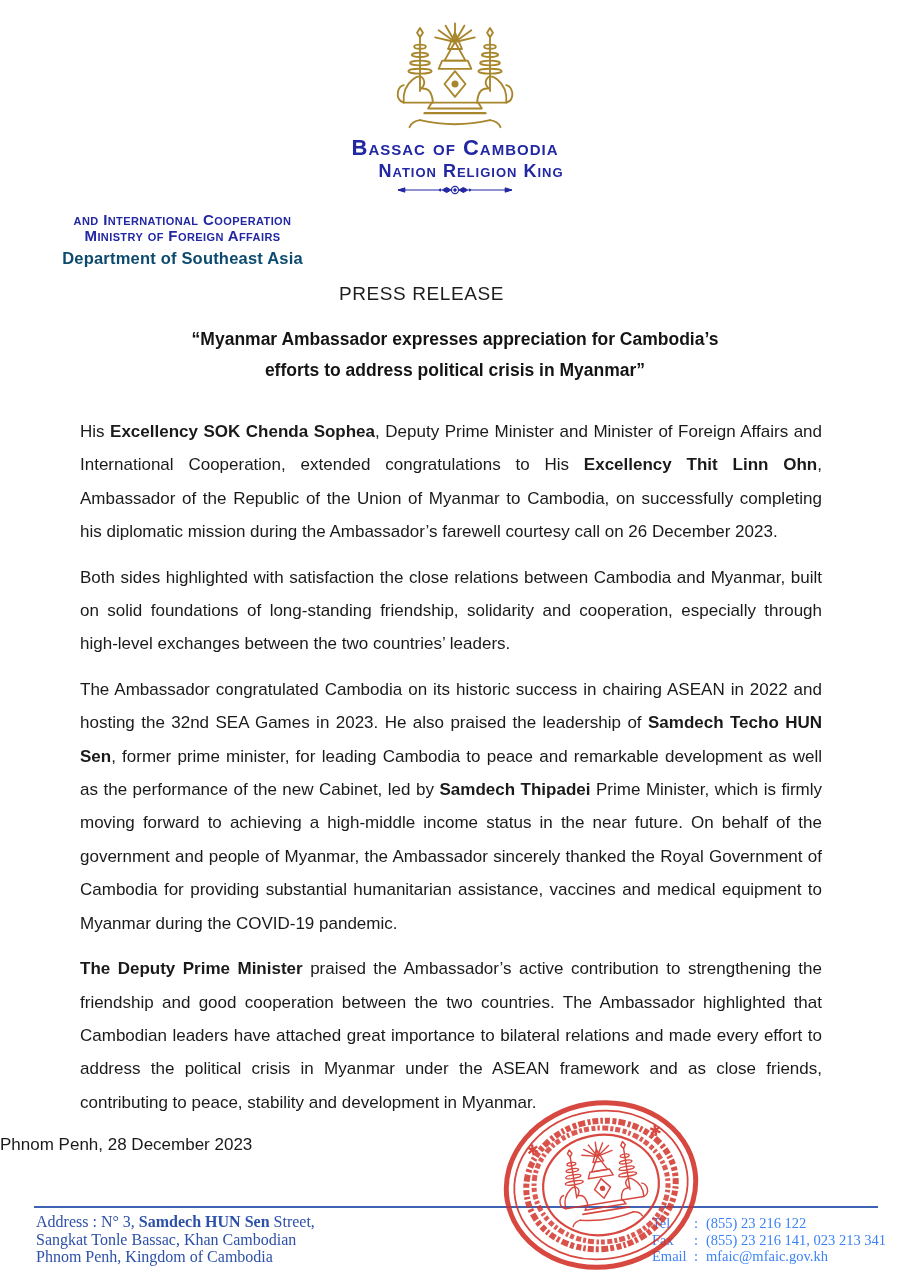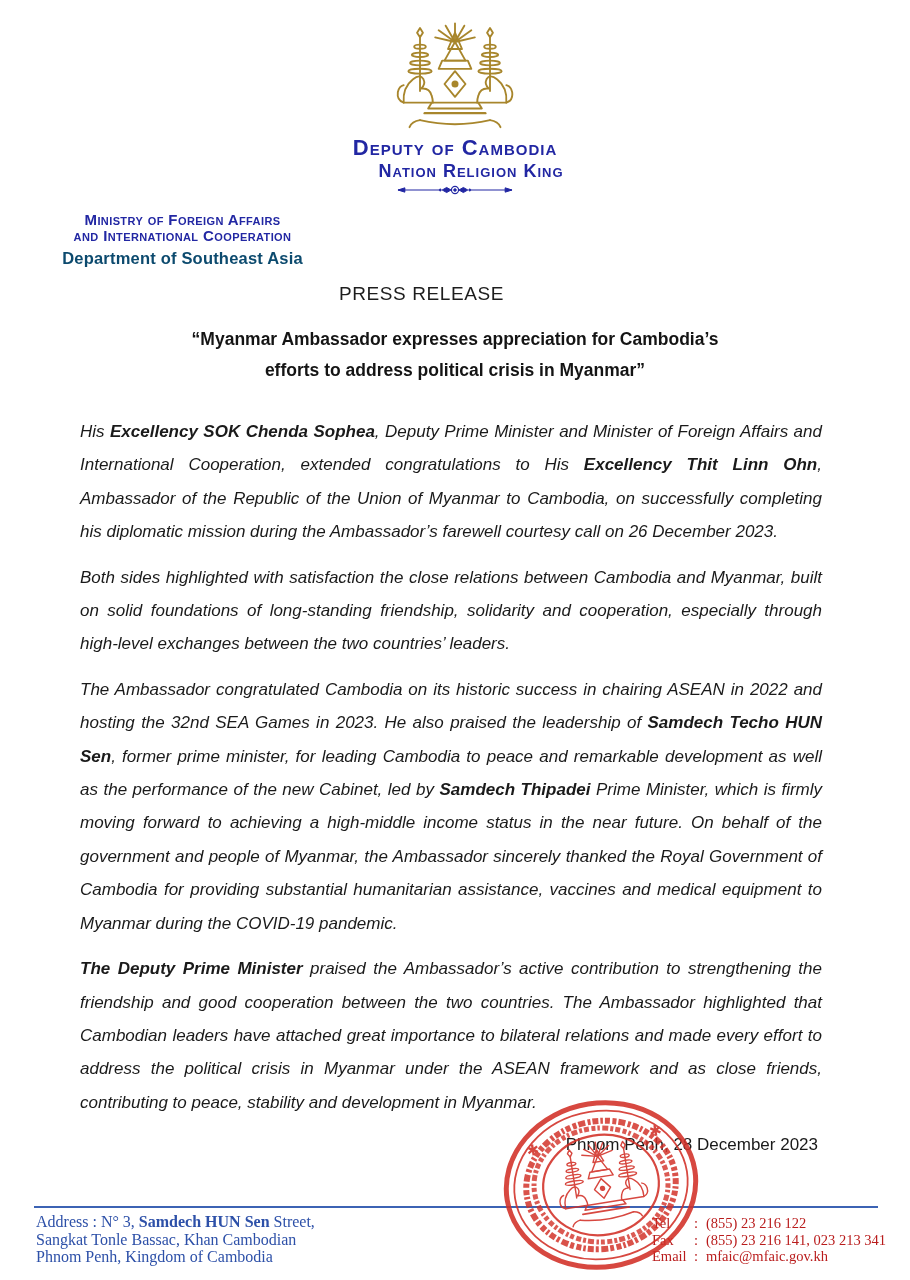--- a/index.html
+++ b/index.html
@@ -30,42 +30,42 @@
   }
   
   .press-release{
     text-align:center;margin:17px 86px 0 0;font-size:19px;color:#1d1d1d;
     letter-spacing:.6px;line-height:22px;padding-left:19px;
   }
   .title{
     margin-top:19px;text-align:center;font-weight:bold;font-size:17.5px;
     line-height:31px;color:#141414;
   }
-  .body{margin:29px 88px 16px 80px;font-style:italic;}
+  .body{margin:29px 88px 16px 80px;}
   .para{
     font-size:17px;line-height:33.4px;text-align:justify;color:#1a1a1a;
     margin:0 0 12px 0;
   }
   .para .bold{font-weight:bold;}
-  .dateline{text-align:right;margin:9px 92px 0 0;font-size:17px;color:#1a1a1a;}
+  .dateline{text-align:left;margin:9px 92px 0 0;font-size:17px;color:#1a1a1a;}
   
   .stamp{
     position:absolute;left:499px;top:1099px;width:204px;height:172px;
     color:#d22f26;opacity:.88;transform:rotate(-9deg);z-index:3;
   }
   
   .footer-rule{position:absolute;left:34px;top:1206px;width:844px;height:2px;background:#3c63b4;z-index:1;}
   .address{
     position:absolute;left:36px;top:1213px;z-index:1;
     font-family:"Liberation Serif", serif;font-size:16px;line-height:17.5px;color:#2d50a8;
   }
   .address .bold{font-weight:bold;}
   .contact{
     position:absolute;left:652px;top:1215px;z-index:1;
-    font-family:"Liberation Serif", serif;font-size:14.5px;line-height:16.5px;color:#b91c1c;
+    font-family:"Liberation Serif", serif;font-size:14.5px;line-height:16.5px;color:#3b82f6;
   }
   .contact .row{display:flex;}
   .contact .label{width:42px;}
   .contact .colon{width:12px;}
 </style>
 </head>
 <body>
 
 <svg width="0" height="0" style="position:absolute" aria-hidden="true">
   <defs>
@@ -115,41 +115,41 @@
     </g>
   </defs>
 </svg>
 
 <div class="page">
 
   <svg class="emblem" viewBox="0 0 120 96">
     <use href="#arms"></use>
   </svg>
 
-  <div class="kingdom">Deputy of Cambodia</div>
+  <div class="kingdom">Bassac of Cambodia</div>
   <div class="motto">Nation Religion King</div>
 
   <svg class="divider" viewBox="0 0 120 12">
     <g stroke="currentColor" fill="currentColor">
       <line x1="2" y1="6" x2="44" y2="6" stroke-width="1.2"></line>
       <line x1="76" y1="6" x2="118" y2="6" stroke-width="1.2"></line>
       <path d="M2 6 l7 -2.2 v4.4 Z"></path>
       <path d="M118 6 l-7 -2.2 v4.4 Z"></path>
       <path d="M47 6 l4.5 -2.6 4.5 2.6 -4.5 2.6 Z"></path>
       <path d="M64 6 l4.5 -2.6 4.5 2.6 -4.5 2.6 Z"></path>
       <circle cx="60" cy="6" r="3.6" fill="none" stroke-width="1.2"></circle>
       <circle cx="60" cy="6" r="1.3"></circle>
       <circle cx="45" cy="6" r="1"></circle>
       <circle cx="75" cy="6" r="1"></circle>
     </g>
   </svg>
 
   <div class="ministry">
+    <div>and International Cooperation</div>
     <div>Ministry of Foreign Affairs</div>
-    <div>and International Cooperation</div>
     <div class="department">Department of Southeast Asia</div>
   </div>
 
   <div class="press-release">PRESS RELEASE</div>
 
   <div class="title">
     <div>“Myanmar Ambassador expresses appreciation for Cambodia’s</div>
     <div>efforts to address political crisis in Myanmar”</div>
   </div>
 

